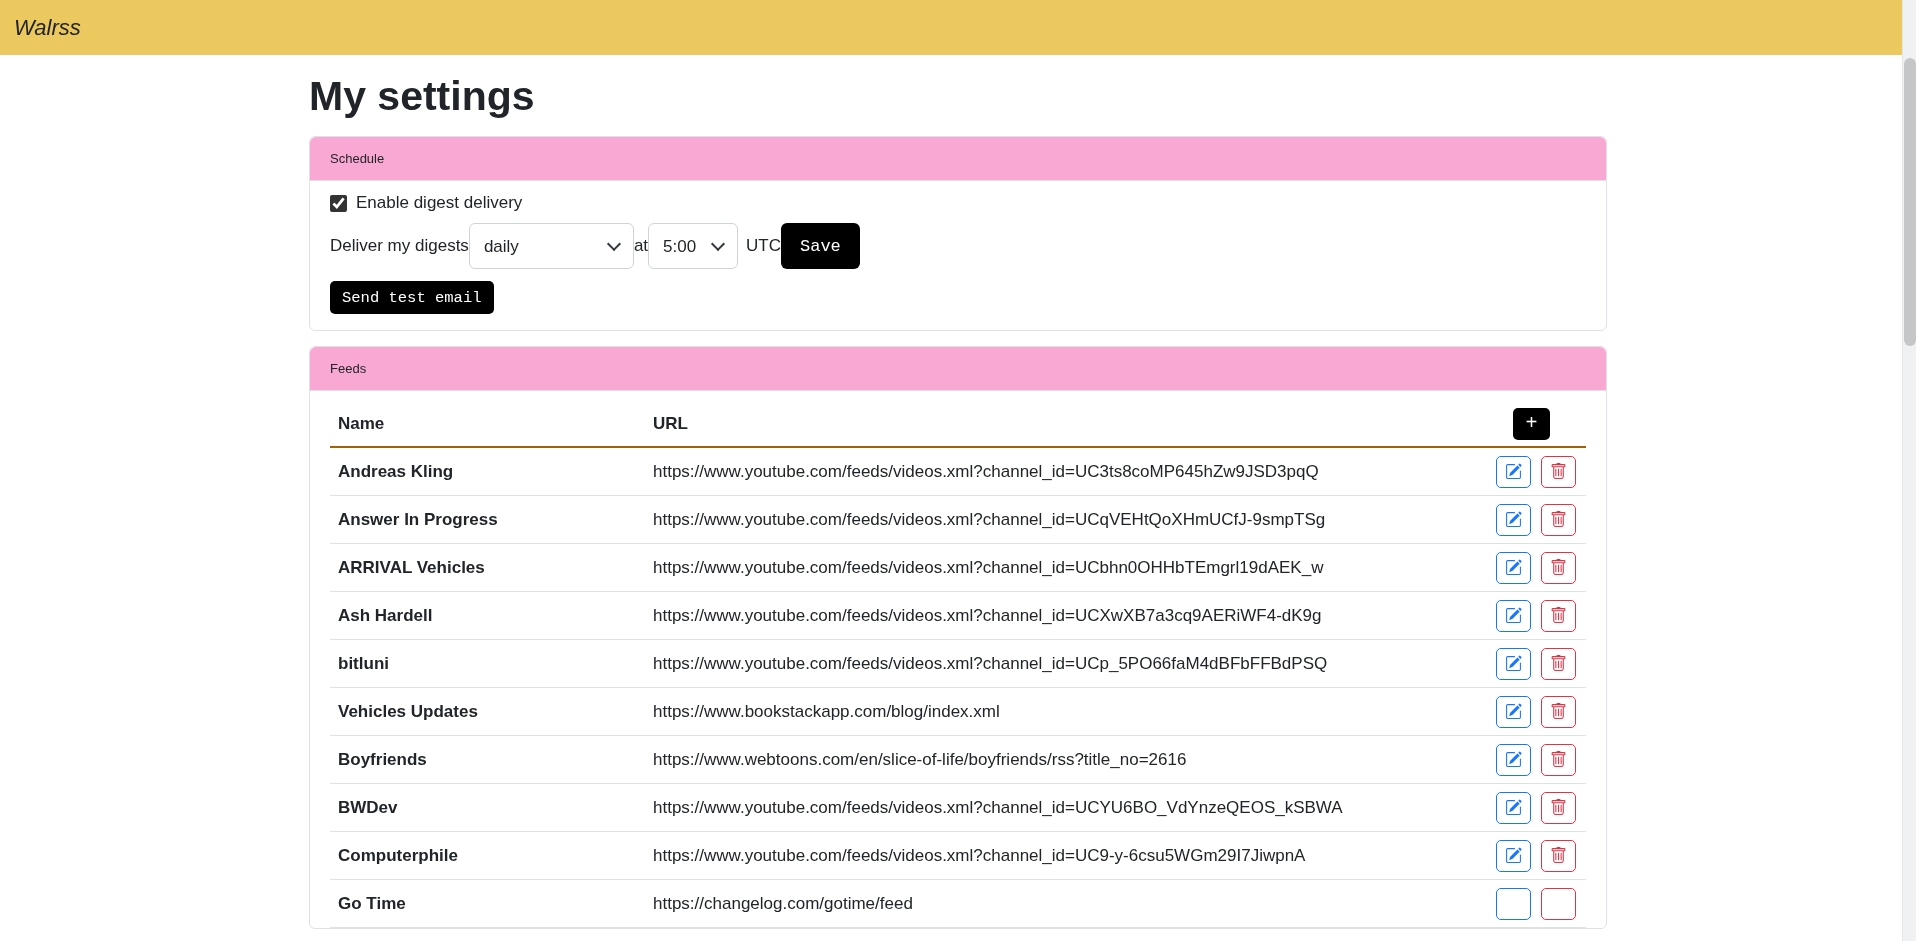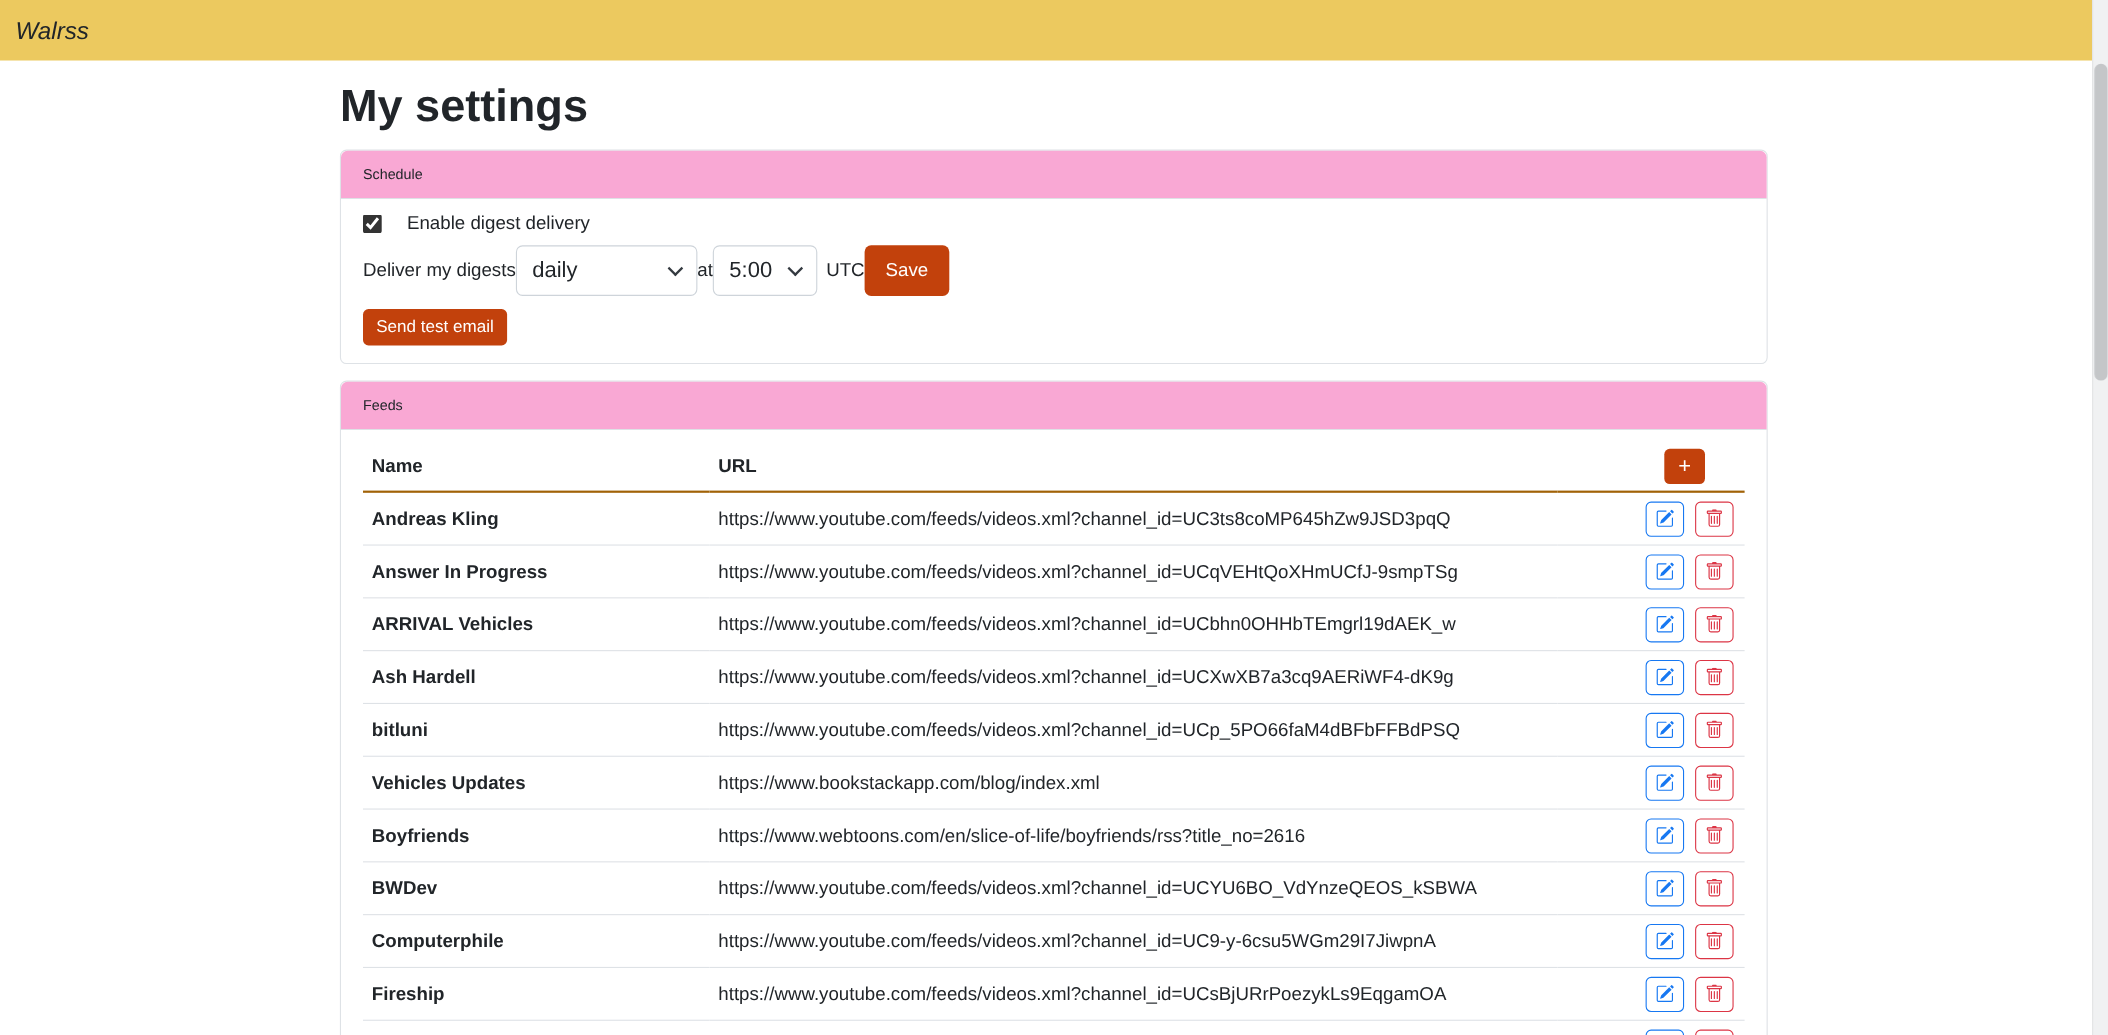--- a/index.html
+++ b/index.html
@@ -29,44 +29,44 @@
   }
   .card-header {
     background: #f9a8d4; border-bottom: 1px solid #dee2e6;
     padding: 11px 20px; font-size: 13px; line-height: 21px;
     border-radius: 6px 6px 0 0;
   }
   .card-body { padding: 12px 20px 16px; }
   .card-body.table-body { padding: 10px 20px 0; }
 
   
-  .check-row { display: flex; align-items: center; gap: 23px; margin-bottom: 10px; width: max-content; cursor: pointer; }
+  .check-row { display: flex; align-items: center; gap: 9px; margin-bottom: 10px; width: max-content; cursor: pointer; }
   input[type="checkbox"] { width: 17px; height: 17px; margin: 0; accent-color: #333333; }
   .form-row { display: flex; align-items: center; margin-bottom: 12px; }
   .select-wrap { position: relative; display: inline-block; }
   .select-wrap::after {
     content: ""; position: absolute; right: 15px; top: 16px;
     width: 8px; height: 8px;
     border-right: 2px solid #343a40; border-bottom: 2px solid #343a40;
     transform: rotate(45deg); pointer-events: none;
   }
   select {
     appearance: none; -webkit-appearance: none;
     border: 1px solid #ced4da; border-radius: 6px;
     height: 46px; padding: 0 40px 0 14px;
-    font-size: 20px; font-family: inherit; color: #212529; background: #fff;
+    font-size: 17px; font-family: inherit; color: #212529; background: #fff;
     cursor: pointer;
   }
   select.freq { min-width: 165px; }
   select.time { min-width: 81px; }
   .tz-label { margin-left: 8px; }
 
   .btn-primary {
-    background: #c2410c; color: #fff; border: none; border-radius: 6px;
-    height: 46px; padding: 0 19px; font-size: 17px; font-family: Liberation Sans, sans-serif;
+    background: #000000; color: #fff; border: none; border-radius: 6px;
+    height: 46px; padding: 0 19px; font-size: 17px; font-family: Liberation Mono, monospace;
     cursor: pointer;
   }
   .btn-sm { height: 33px; padding: 0 12px; font-size: 15.5px; border-radius: 5px; text-align: right; }
 
   
   table.feeds { width: 100%; border-collapse: collapse; }
   thead th {
     text-align: left; font-weight: 700; font-size: 17px;
     padding: 12px 8px; border-bottom: 2px solid #a16207; line-height: 21px;
   }
@@ -326,38 +326,20 @@
       </button>
       <button class="icon-btn delete">
         <svg width="17" height="17" viewBox="0 0 16 16" fill="currentColor" xmlns="http://www.w3.org/2000/svg">
           <path d="M5.5 5.5A.5.5 0 0 1 6 6v6a.5.5 0 0 1-1 0V6a.5.5 0 0 1 .5-.5zm2.5 0a.5.5 0 0 1 .5.5v6a.5.5 0 0 1-1 0V6a.5.5 0 0 1 .5-.5zm3 .5a.5.5 0 0 0-1 0v6a.5.5 0 0 0 1 0V6z"></path>
           <path d="M14.5 3a1 1 0 0 1-1 1H13v9a2 2 0 0 1-2 2H5a2 2 0 0 1-2-2V4h-.5a1 1 0 0 1-1-1V2a1 1 0 0 1 1-1H6a1 1 0 0 1 1-1h2a1 1 0 0 1 1 1h3.5a1 1 0 0 1 1 1v1zM4.118 4 4 4.059V13a1 1 0 0 0 1 1h6a1 1 0 0 0 1-1V4.059L11.882 4H4.118zM2.5 3h11V2h-11v1z"></path>
         </svg>
       </button>
     </td>
   </tr>
 
-  <tr>
-    <td class="name">Fireship</td>
-    <td class="url">https://www.youtube.com/feeds/videos.xml?channel_id=UCsBjURrPoezykLs9EqgamOA</td>
-    <td class="actions">
-      <button class="icon-btn edit">
-        <svg width="17" height="17" viewBox="0 0 16 16" fill="currentColor" xmlns="http://www.w3.org/2000/svg">
-          <path d="M15.502 1.94a.5.5 0 0 1 0 .706L14.459 3.69l-2-2L13.502.646a.5.5 0 0 1 .707 0l1.293 1.293zm-1.75 2.456-2-2L4.939 9.21a.5.5 0 0 0-.121.196l-.805 2.414a.25.25 0 0 0 .316.316l2.414-.805a.5.5 0 0 0 .196-.12l6.813-6.814z"></path>
-          <path d="M1 13.5A1.5 1.5 0 0 0 2.5 15h11a1.5 1.5 0 0 0 1.5-1.5v-6a.5.5 0 0 0-1 0v6a.5.5 0 0 1-.5.5h-11a.5.5 0 0 1-.5-.5v-11a.5.5 0 0 1 .5-.5H9a.5.5 0 0 0 0-1H2.5A1.5 1.5 0 0 0 1 2.5v11z"></path>
-        </svg>
-      </button>
-      <button class="icon-btn delete">
-        <svg width="17" height="17" viewBox="0 0 16 16" fill="currentColor" xmlns="http://www.w3.org/2000/svg">
-          <path d="M5.5 5.5A.5.5 0 0 1 6 6v6a.5.5 0 0 1-1 0V6a.5.5 0 0 1 .5-.5zm2.5 0a.5.5 0 0 1 .5.5v6a.5.5 0 0 1-1 0V6a.5.5 0 0 1 .5-.5zm3 .5a.5.5 0 0 0-1 0v6a.5.5 0 0 0 1 0V6z"></path>
-          <path d="M14.5 3a1 1 0 0 1-1 1H13v9a2 2 0 0 1-2 2H5a2 2 0 0 1-2-2V4h-.5a1 1 0 0 1-1-1V2a1 1 0 0 1 1-1H6a1 1 0 0 1 1-1h2a1 1 0 0 1 1 1h3.5a1 1 0 0 1 1 1v1zM4.118 4 4 4.059V13a1 1 0 0 0 1 1h6a1 1 0 0 0 1-1V4.059L11.882 4H4.118zM2.5 3h11V2h-11v1z"></path>
-        </svg>
-      </button>
-    </td>
-  </tr>
 
   <tr>
     <td class="name">Go Time</td>
     <td class="url">https://changelog.com/gotime/feed</td>
     <td class="actions">
       <button class="icon-btn edit">
         
       </button>
       <button class="icon-btn delete">
         

